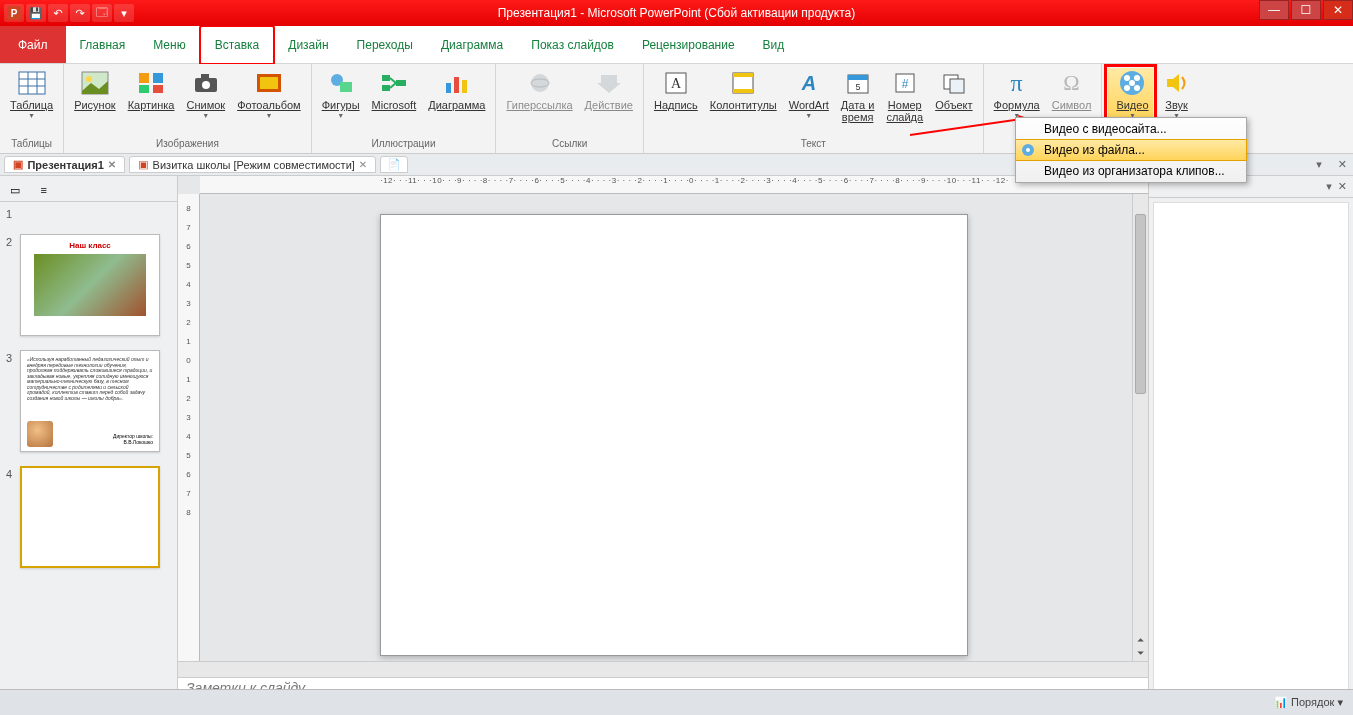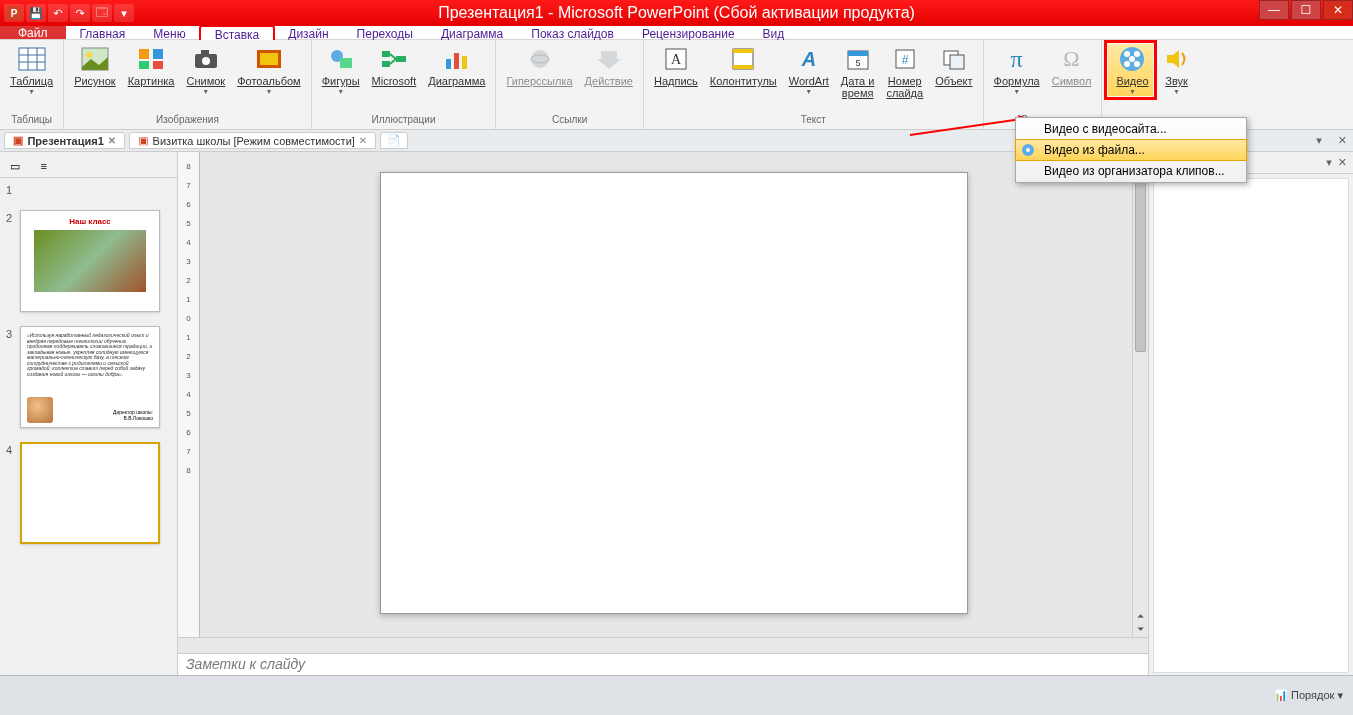--- a/index.html
+++ b/index.html
@@ -1,27 +1,27 @@
 <!DOCTYPE html>
 <html><head>
 <meta charset="utf-8">
 <style>
   * { box-sizing: border-box; margin: 0; padding: 0; }
   body { font-family: "Segoe UI", Tahoma, Arial, sans-serif; font-size: 11px; width: 1353px; height: 715px; overflow: hidden; background: #fff; position: relative; }
 
   .titlebar { height: 26px; background: linear-gradient(#ff1a1a, #e40000); display: flex; align-items: center; position: relative; color: #fff; }
   .qat { display: flex; align-items: center; gap: 2px; padding-left: 4px; }
   .qat-btn { width: 20px; height: 18px; display: flex; align-items: center; justify-content: center; background: rgba(255,255,255,0.15); border-radius: 2px; }
-  .title-center { position: absolute; left: 0; right: 0; text-align: center; font-size: 16px; pointer-events: none; }
+  .title-center { position: absolute; left: 0; right: 0; text-align: center; font-size: 12px; pointer-events: none; }
   .win-controls { position: absolute; right: 0; top: 0; display: flex; }
   .win-btn { width: 30px; height: 20px; background: #c44; color: #fff; display: flex; align-items: center; justify-content: center; font-size: 12px; margin-left: 2px; border: 1px solid #922; }
 
-  .tabbar { height: 14px; background: #fff; border-bottom: 1px solid #d6d6d6; display: flex; align-items: stretch; padding-left: 0; }
+  .tabbar { height: 38px; background: #fff; border-bottom: 1px solid #d6d6d6; display: flex; align-items: stretch; padding-left: 0; }
   .file-tab { background: #d33; color: #fff; padding: 0 18px; display: flex; align-items: center; font-size: 12px; cursor: pointer; }
-  .tab { padding: 8px 14px; display: flex; align-items: center; color: #4c1d95; font-size: 12px; cursor: pointer; }
+  .tab { padding: 8px 14px; display: flex; align-items: center; color: #15803d; font-size: 12px; cursor: pointer; }
   .tab.active { border: 1px solid #e5a100; background: #fff; border-bottom: 2px solid #fff; margin-bottom: -1px; border-radius: 2px 2px 0 0; }
   .tab.highlighted { outline: 2px solid red; outline-offset: -1px; }
 
   .ribbon { height: 90px; background: #f3f3f3; border-bottom: 1px solid #ccc; display: flex; position: relative; }
   .rgroup { border-right: 1px solid #d6d6d6; padding: 2px 6px; display: flex; flex-direction: column; align-items: center; }
   .rgroup-content { display: flex; gap: 4px; flex: 1; align-items: flex-start; padding-top: 2px; }
   .rgroup-label { text-align: center; font-size: 10px; color: #666; margin-top: auto; padding-bottom: 2px; }
   .rbtn { display: flex; flex-direction: column; align-items: center; padding: 0px 4px; cursor: pointer; min-width: 40px; }
   .rbtn .ricon { width: 30px; height: 30px; display: flex; align-items: center; justify-content: center; font-size: 20px; }
   .rbtn .rlbl { font-size: 11px; color: #333; text-align: center; line-height: 1.1; margin-top: 1px; white-space: pre-line; text-decoration: underline; }
@@ -56,21 +56,21 @@
   .right-panel { width: 205px; background: #eef0f2; border-left: 1px solid #ccc; display:flex; flex-direction:column;}
   .right-panel-header { height:22px; border-bottom:1px solid #ccc; display:flex; justify-content:flex-end; align-items:center; padding:0 6px; color:#666; gap:6px; font-size:11px;}
   .right-panel-body { flex:1; background:#fff; margin:4px; border:1px solid #ddd;}
 
   .video-menu { position: absolute; top: 117px; left: 1015px; width: 232px; background: linear-gradient(#fefefe,#f0f0f0); border: 1px solid #a9a9a9; box-shadow: 2px 2px 6px rgba(0,0,0,.3); z-index: 50; font-size: 12px; }
   .video-menu-item { padding: 4px 10px 4px 28px; display: flex; align-items: center; position: relative; cursor: pointer; height: 22px;}
   .video-menu-item.hot { background: linear-gradient(#ffe9a5,#ffd45a); border: 1px solid #e5a100; margin: -1px; }
   .video-menu-item .mi-icon { position: absolute; left: 4px; width: 16px; height: 16px; display:flex; align-items:center; justify-content:center; }
   .red-arrow { position: absolute; top: 110px; left: 910px; width: 130px; height: 30px; z-index: 40; pointer-events: none; }
 
-  .statusbar { height: 40px; background: #dfe3e8; border-top: 1px solid #bbb; display: flex; align-items: center; justify-content: flex-end; padding: 0 10px; gap: 10px; color: #444; font-size: 11px; position:absolute; bottom:0; left:0; right:0;text-align:center;}
+  .statusbar { height: 26px; background: #dfe3e8; border-top: 1px solid #bbb; display: flex; align-items: center; justify-content: flex-end; padding: 0 10px; gap: 10px; color: #444; font-size: 11px; position:absolute; bottom:0; left:0; right:0;text-align:center;}
 
   .scrollbar-v { position:absolute; right:0; top:0; bottom:0; width:16px; background:#e8e8e8; border-left:1px solid #ccc;}
   .scroll-thumb { position:absolute; left:2px; right:2px; top:20px; height:180px; background:#c4c4c4; border:1px solid #aaa; border-radius:2px;}
   .scroll-arrows { position:absolute; bottom:2px; left:0; right:0; display:flex; flex-direction:column; align-items:center; gap:2px; font-size:9px; color:#555;}
   .scrollbar-h { height:16px; background:#e8e8e8; border-top:1px solid #ccc;}
 
   svg { display:block; }
 </style>
 </head>
 <body>
@@ -420,20 +420,21 @@
 В.В.Локошко</div>
       </div>
     </div>
     <div class="thumb-row">
       <div class="thumb-num">4</div>
       <div class="thumb selected"></div>
     </div>
   </div>
 
   <div class="canvas-area">
+    <div class="hruler">·12· · ·11· · ·10· · ·9· · · ·8· · · ·7· · · ·6· · · ·5· · · ·4· · · ·3· · · ·2· · · ·1· · · ·0· · · ·1· · · ·2· · · ·3· · · ·4· · · ·5· · · ·6· · · ·7· · · ·8· · · ·9· · · ·10· · ·11· · ·12·</div>
     <div class="canvas-row">
       <div class="vruler">
         <span>8</span>
           <span>7</span>
           <span>6</span>
           <span>5</span>
           <span>4</span>
           <span>3</span>
           <span>2</span>
           <span>1</span>

